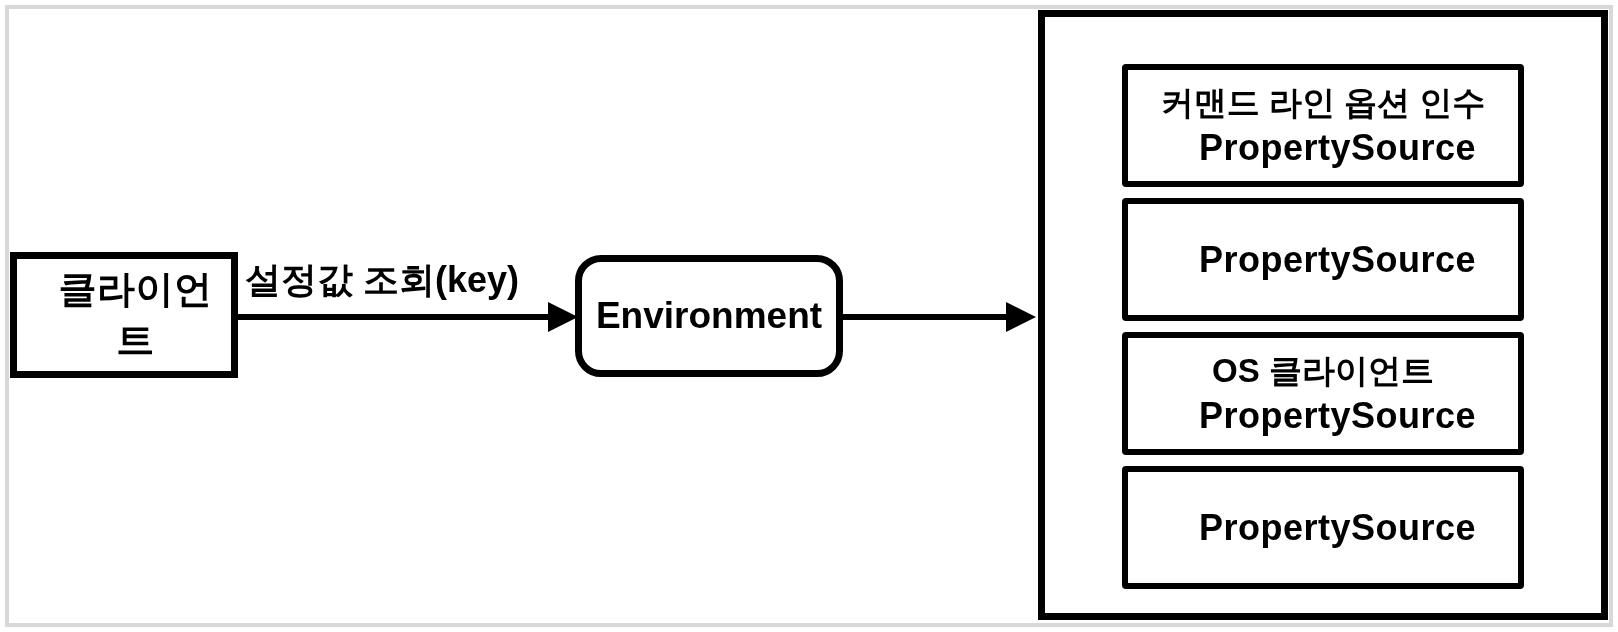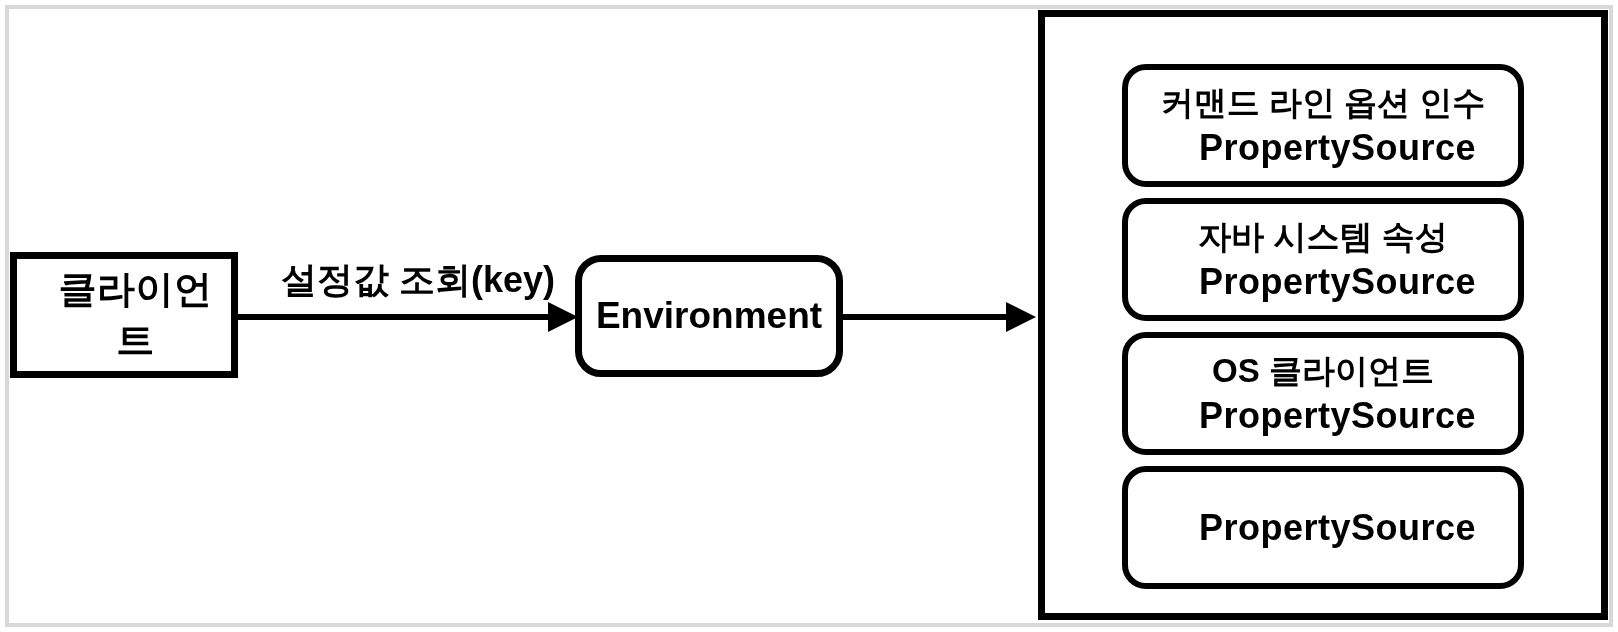--- a/index.html
+++ b/index.html
@@ -45,21 +45,21 @@
     left: 1038px; top: 10px;
     width: 570px; height: 610px;
     flex-direction: column;
     justify-content: flex-start;
     padding-top: 47px;
     gap: 11px;
   }
   .ps-box {
     width: 402px; height: 123px;
     border: 6px solid #000000;
-    border-radius: 24px;
+    border-radius: 4px;
     background: #ffffff;
     display: flex;
     flex-direction: column;
     align-items: center;
     justify-content: center;
     text-align: center;
     flex: 0 0 auto;
   }
   .ps-line1 { font-size: 33px; font-weight: 700; line-height: 1.35; }
   .ps-line2 { font-size: 36px; font-weight: 700; line-height: 1.25; letter-spacing: 0.5px; margin-left: 29px; }
@@ -76,21 +76,21 @@
     border-left: 30px solid #000000;
   }
   .shaft-1 { left: 238px; top: 314px; width: 312px; }
   .head-1  { left: 548px; top: 302px; }
   .shaft-2 { left: 843px; top: 314px; width: 165px; }
   .head-2  { left: 1006px; top: 302px; }
   .arrow-label {
     position: absolute;
     left: 245px; top: 256px;
     width: 310px;
-    text-align: right;
+    text-align: left;
     font-size: 36px;
     font-weight: 700;
   }
 </style>
 </head>
 <body>
 
 <div class="canvas">
 
   <div class="outer-frame"></div>
@@ -111,21 +111,20 @@
   <div class="arrow-head head-2"></div>
 
   <div class="node sources-container">
 
     <div class="ps-box">
       <span class="ps-line1">커맨드 라인 옵션 인수</span>
       <span class="ps-line2">PropertySource</span>
     </div>
 
     <div class="ps-box">
-      <span class="ps-line1">자바 시스템 속성</span>
       <span class="ps-line2">PropertySource</span>
     </div>
 
     <div class="ps-box">
       <span class="ps-line1">OS 클라이언트</span>
       <span class="ps-line2">PropertySource</span>
     </div>
 
     <div class="ps-box">
       <span class="ps-line2">PropertySource</span>

